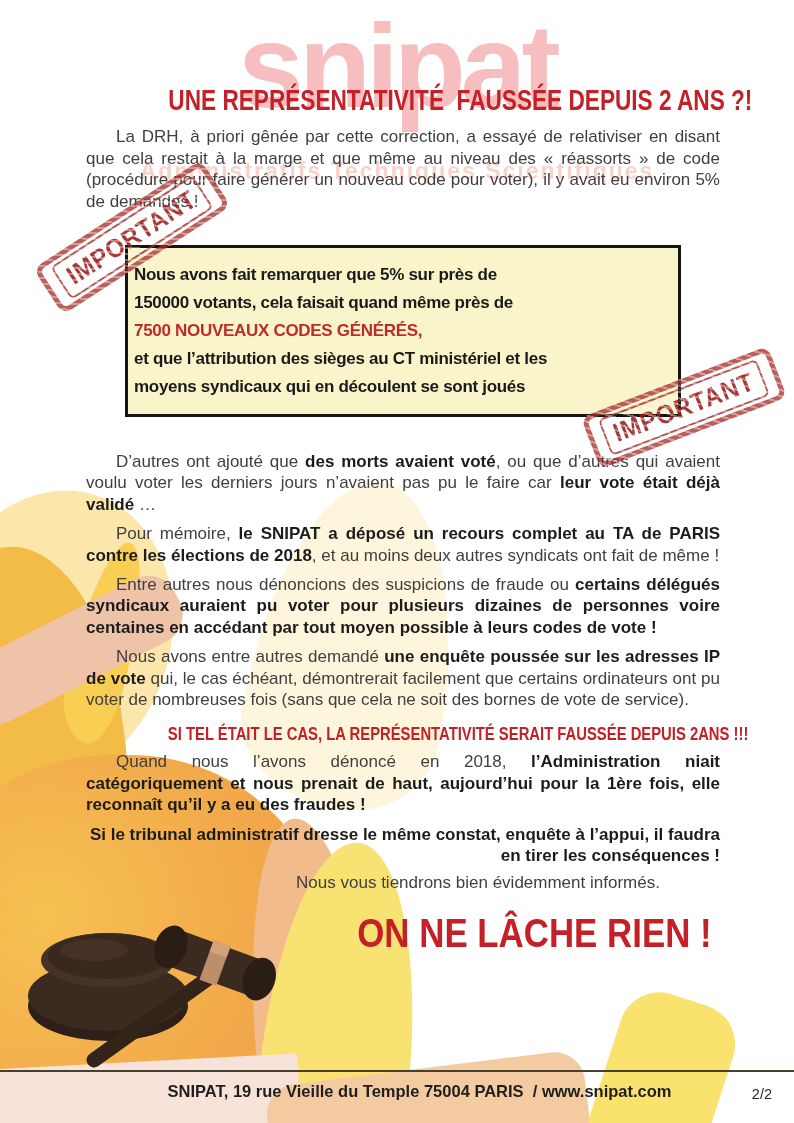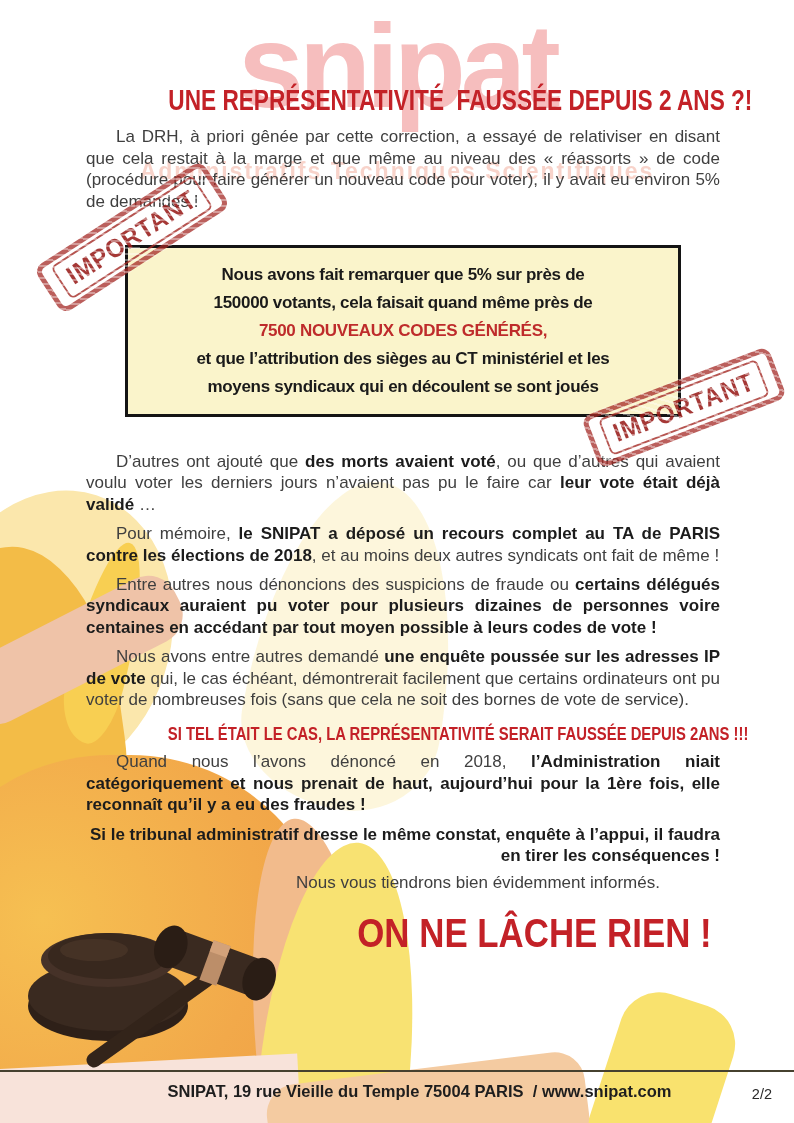--- a/index.html
+++ b/index.html
@@ -57,21 +57,21 @@
   .body-p{
     margin:0 0 8px 0;font-size:17px;line-height:21.4px;color:var(--body-text);
     text-align:justify;text-indent:30px;
   }
   .body-p b{color:#1C1C1C;}
   .p-intro{margin-top:9px;}
   .after-box{margin-top:34px;}
 
   .box{
     width:556px;margin:33px auto 0;background:var(--box-bg);
-    border:3px solid #141414;padding:13px 16px;text-align:center;
+    border:3px solid #141414;padding:13px 6px;
   }
   .box-line{font-weight:bold;font-size:17px;line-height:28px;letter-spacing:-0.3px;}
   .bl-dark{color:#1A1A1A;}
   .bl-red{color:var(--box-red);}
 
   h2{margin:13px 0 6px;font-size:19px;font-weight:900;color:var(--accent-red);line-height:1.15;}
 
   .center-bold{
     margin:3px 0 6px;font-size:17px;line-height:21.4px;color:#1C1C1C;
     font-weight:bold;text-align:right;text-indent:0;

